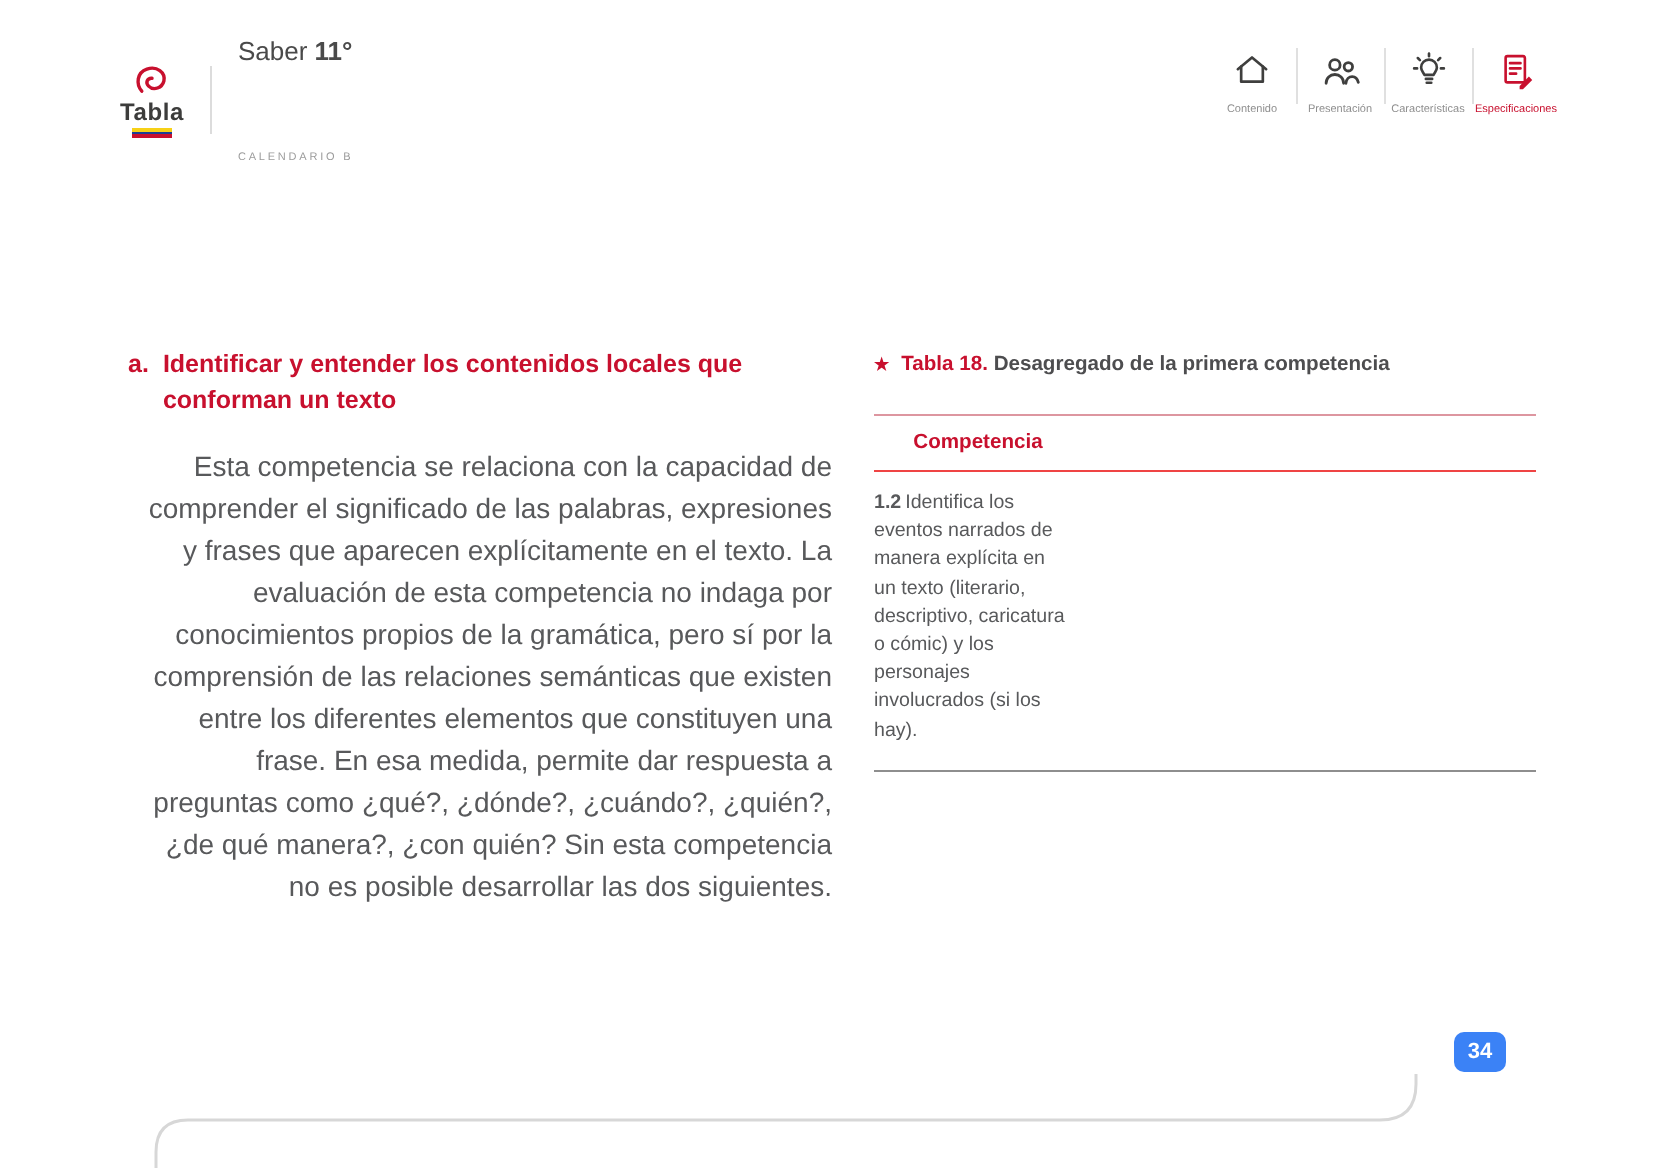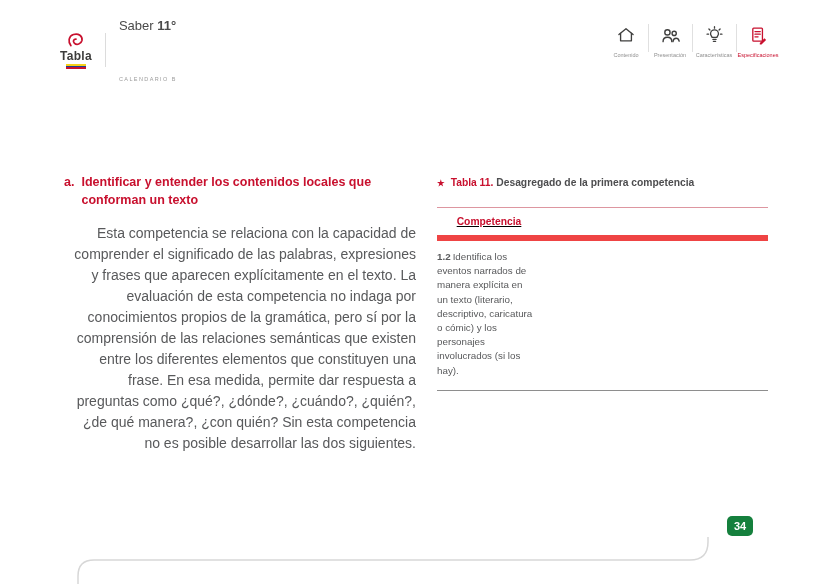--- a/index.html
+++ b/index.html
@@ -39,31 +39,31 @@
   .left-col{position:absolute;left:64px;top:174px;width:352px;}
   .heading{display:flex;gap:7px;color:#C8102E;font-weight:bold;font-size:12.5px;line-height:1.4;}
   .body-text{margin-top:14px;font-size:14px;color:#58595B;line-height:1.5;text-align:right;}
 
   
   .right-col{position:absolute;left:437px;top:177px;width:331px;}
   .caption{display:flex;align-items:baseline;gap:6px;font-size:10.3px;font-weight:bold;color:#4d4d4f;}
   .caption-star{color:#C8102E;font-size:8.5px;}
   .caption-label{color:#C8102E;}
   .tbl{margin-top:19px;border-top:1px solid #dd96a0;}
-  .tbl-header{display:grid;grid-template-columns:104px 1fr;padding:8px 0;border-bottom:6px solid #ef4444;text-decoration:underline;}
+  .tbl-header{display:grid;grid-template-columns:104px 1fr;padding:8px 0;border-bottom:1px solid #ef4444;}
   .th{color:#C8102E;font-weight:bold;font-size:10.3px;text-align:center;}
   .tbl-body{display:grid;grid-template-columns:96px 1fr;column-gap:16px;padding:9px 0 12px;border-bottom:1px solid #8e8e8e;}
   .td-comp{font-size:9.8px;color:#58595B;line-height:1.45;}
   .td-comp b{margin-right:2px;}
   .evidence{font-size:9.8px;color:#58595B;line-height:1.45;}
   .evidence b{margin-right:2px;}
   .evidence + .evidence{border-top:1px solid #fca5a5;margin-top:12px;padding-top:9px;}
 
   
-  .page-badge{position:absolute;left:727px;top:516px;width:26px;height:20px;background:#15803d;
+  .page-badge{position:absolute;left:727px;top:516px;width:26px;height:20px;background:#3b82f6;
     border-radius:5px;color:#ffffff;font-weight:bold;font-size:11px;
     display:flex;align-items:center;justify-content:center;}
   .curve{position:absolute;left:0;top:0;pointer-events:none;}
 </style>
 </head>
 <body>
 
 <div class="page">
 
   <header class="brand">
@@ -132,21 +132,21 @@
     <div class="heading">
       <span class="heading-marker">a.</span>
       <span class="heading-text">Identificar y entender los contenidos locales que conforman un texto</span>
     </div>
     <p class="body-text">Esta competencia se relaciona con la capacidad de comprender el significado de las palabras, expresiones y frases que aparecen explícitamente en el texto. La evaluación de esta competencia no indaga por conocimientos propios de la gramática, pero sí por la comprensión de las relaciones semánticas que existen entre los diferentes elementos que constituyen una frase. En esa medida, permite dar respuesta a preguntas como ¿qué?, ¿dónde?, ¿cuándo?, ¿quién?, ¿de qué manera?, ¿con quién? Sin esta competencia no es posible desarrollar las dos siguientes.</p>
   </section>
 
   <section class="right-col">
     <div class="caption">
       <span class="caption-star">★</span>
-      <span><span class="caption-label">Tabla 11.</span> <span>Desagregado de la primera competencia</span></span>
+      <span><span class="caption-label">Tabla 18.</span> <span>Desagregado de la primera competencia</span></span>
     </div>
 
     <div class="tbl">
       <div class="tbl-header">
         <div class="th">Competencia</div>
       </div>
       <div class="tbl-body">
         <div class="td-evid">
           <div class="evidence">
             <b>1.2</b><span>Identifica los eventos narrados de manera explícita en un texto (literario, descriptivo, caricatura o cómic) y los personajes involucrados (si los hay).</span>

